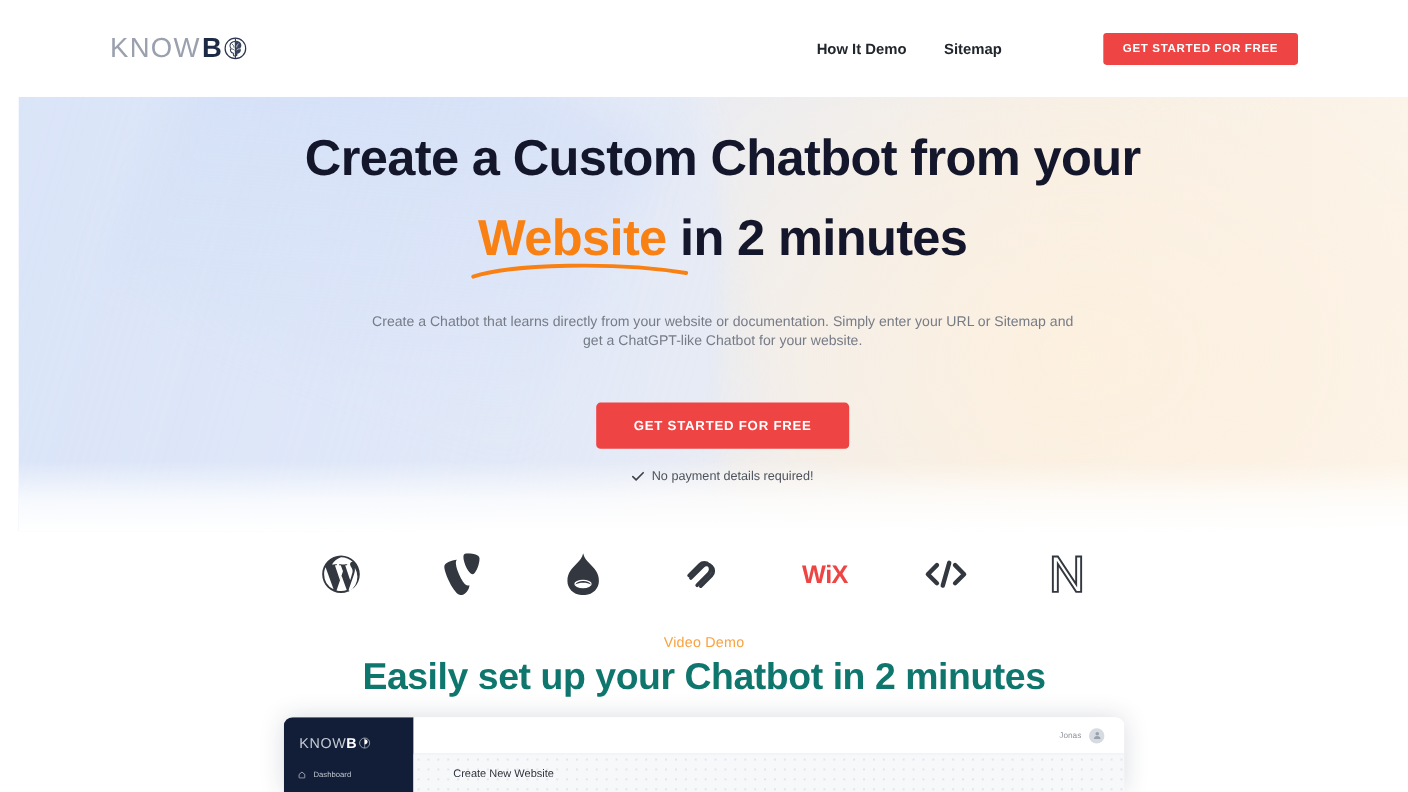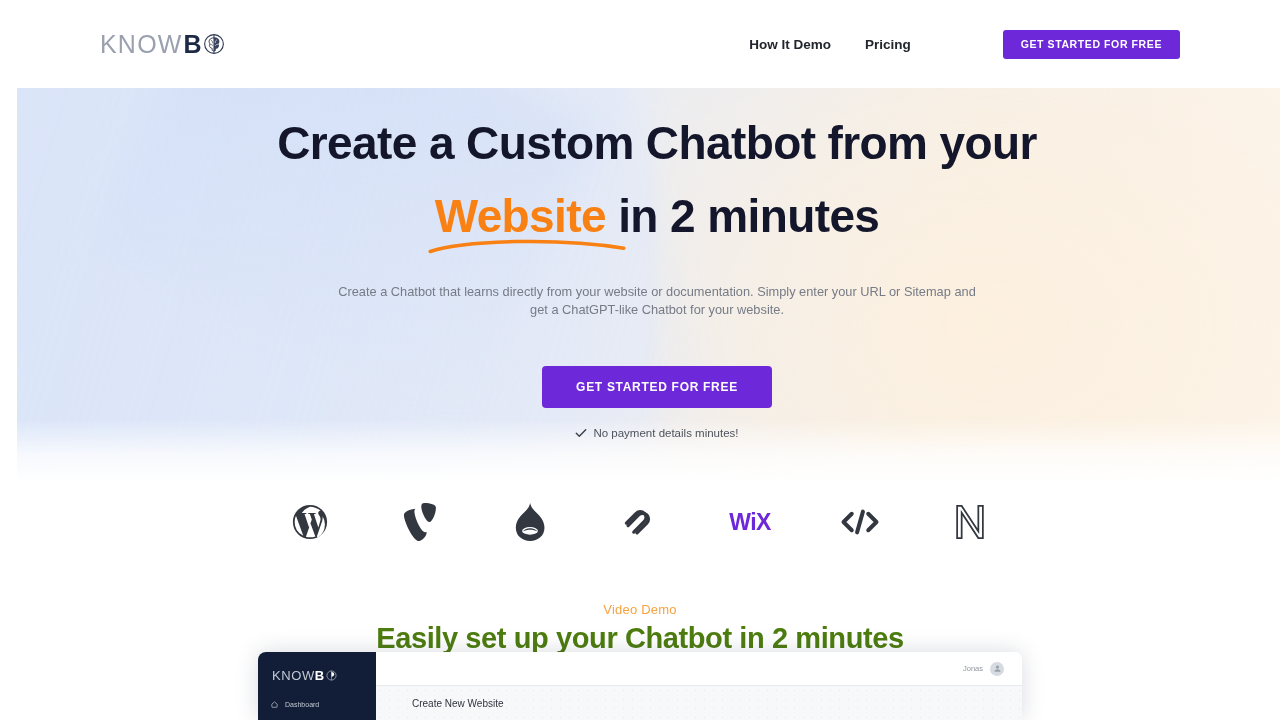--- a/index.html
+++ b/index.html
@@ -49,21 +49,21 @@
   .nav-link {
     font-size: 13.5px;
     font-weight: 700;
     color: #21252c;
     text-decoration: none;
     cursor: pointer;
     white-space: nowrap;
   }
 
   .btn-orange {
-    background: #6d28d9;
+    background: #ef4444;
     color: #ffffff;
     border: none;
     border-radius: 3px;
     font-family: "Liberation Sans", sans-serif;
     font-weight: 700;
     letter-spacing: 0.6px;
     cursor: pointer;
     white-space: nowrap;
   }
   .btn-nav {
@@ -202,36 +202,36 @@
     width: 110px;
     display: flex;
     align-items: center;
     justify-content: center;
     color: #33373f;
   }
 
   
   .demo {
     position: absolute;
-    top: 602px;
+    top: 576px;
     left: 0;
     width: 1280px;
     text-align: center;
   }
   .demo-eyebrow {
     font-size: 13px;
     color: #f9a23f;
     font-weight: 400;
     letter-spacing: 0.2px;
   }
   .demo-title {
     margin-top: 5px;
-    font-size: 29px;
+    font-size: 34px;
     font-weight: 700;
-    color: #4d7c0f;
+    color: #0f766e;
     letter-spacing: -0.4px;
   }
 
   
   .video-frame {
     position: absolute;
     top: 652px;
     left: 258px;
     width: 764px;
     height: 68px;
@@ -324,21 +324,21 @@
           <path d="M12 4.5 C15.7 4.5 17.9 6.5 17.9 9.2 C17.9 10.4 17.4 11.3 16.6 12 C17.4 12.7 17.7 13.8 17.2 14.9 C16.7 16.2 15.4 17.1 14 17.3 L14 18.8 C14 19.4 13.1 19.8 12 19.8 Z" fill="#39435e"></path>
           <path d="M14.8 7.6 C13.8 8.3 13.2 9.3 13.3 10.6 M16 12.4 C15 12.2 14 12.7 13.5 13.5" fill="none" stroke="#e8eaf0" stroke-width=".8" stroke-linecap="round"></path>
         </svg>
       </span>
     </div>
 
     <div class="nav-spacer"></div>
 
     <nav class="nav-links">
       <a class="nav-link">How It Demo</a>
-      <a class="nav-link">Pricing</a>
+      <a class="nav-link">Sitemap</a>
     </nav>
 
     <button class="btn-orange btn-nav">GET STARTED FOR FREE</button>
   </header>
 
   <section class="hero">
     <div class="hero-bg">
       <div class="hero-blob-a"></div>
       <div class="hero-blob-c"></div>
       <div class="hero-blob-b"></div>
@@ -363,21 +363,21 @@
       </p>
 
       <div class="hero-cta-wrap">
         <button class="btn-orange btn-hero">GET STARTED FOR FREE</button>
         <div class="hero-note">
           <span class="check-ic">
             <svg width="12" height="12" viewBox="0 0 14 14">
               <path d="M1.5 7.4 L5 10.8 L12.5 3.2" fill="none" stroke="#3c4049" stroke-width="1.7" stroke-linecap="round" stroke-linejoin="round"></path>
             </svg>
           </span>
-          <span>No payment details minutes!</span>
+          <span>No payment details required!</span>
         </div>
       </div>
     </div>
 
     <div class="hero-fade"></div>
   </section>
 
   <section class="logo-strip">
 
     <div class="plat">
@@ -402,21 +402,21 @@
     </div>
 
     <div class="plat">
       <svg width="38" height="38" viewBox="0 0 28 28" fill="none" stroke="currentColor" stroke-width="2.4" stroke-linecap="round">
         <path d="M5.2 16.6 13 8.8a4.2 4.2 0 116 6l-7.2 7.2"></path>
         <path d="M9.4 21.4 17.2 13.6a4.2 4.2 0 10-6-6L4 14.8"></path>
       </svg>
     </div>
 
     <div class="plat">
-      <span style="font-size:23px;font-weight:700;letter-spacing:-.5px;color:#6d28d9;font-family:'Liberation Sans',sans-serif;">WiX</span>
+      <span style="font-size:23px;font-weight:700;letter-spacing:-.5px;color:#ef4444;font-family:'Liberation Sans',sans-serif;">WiX</span>
     </div>
 
     <div class="plat">
       <svg width="40" height="32" viewBox="0 0 34 24" fill="none" stroke="currentColor" stroke-width="3.4" stroke-linecap="round" stroke-linejoin="round">
         <path d="M10 5 3 12l7 7"></path>
         <path d="M24 5l7 7-7 7"></path>
         <path d="M19.5 3.2 14.5 20.8"></path>
       </svg>
     </div>
 

